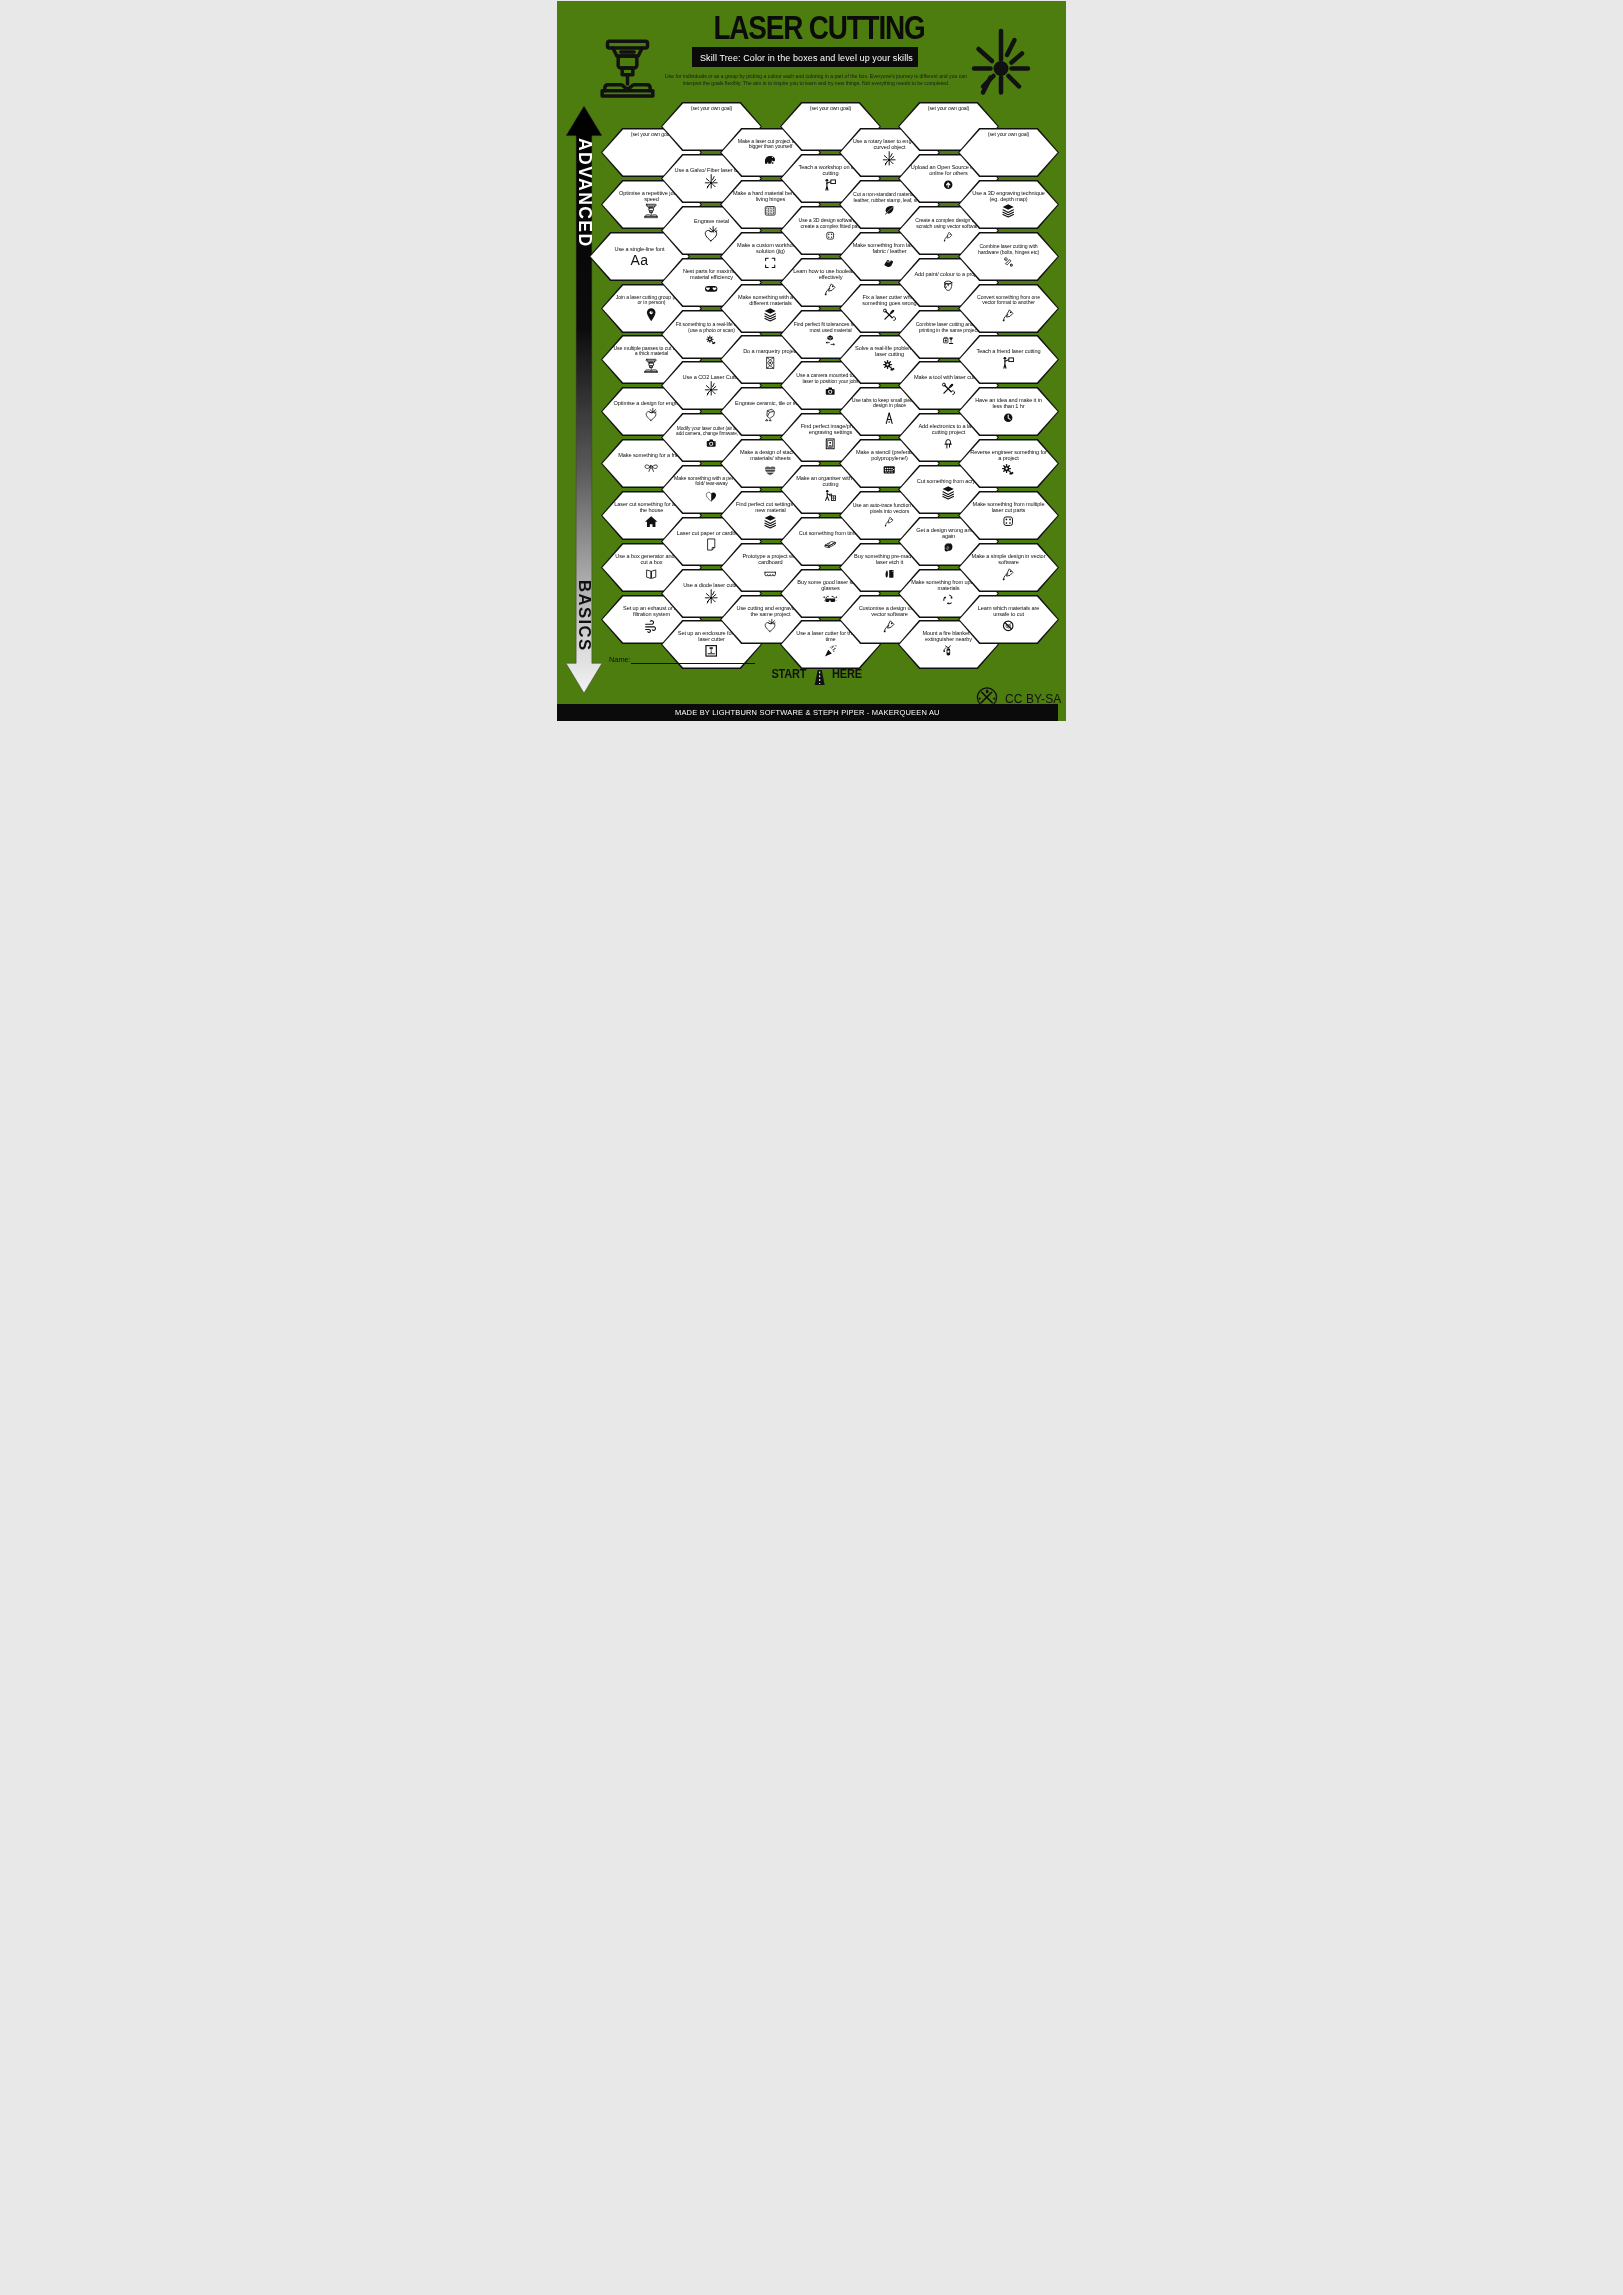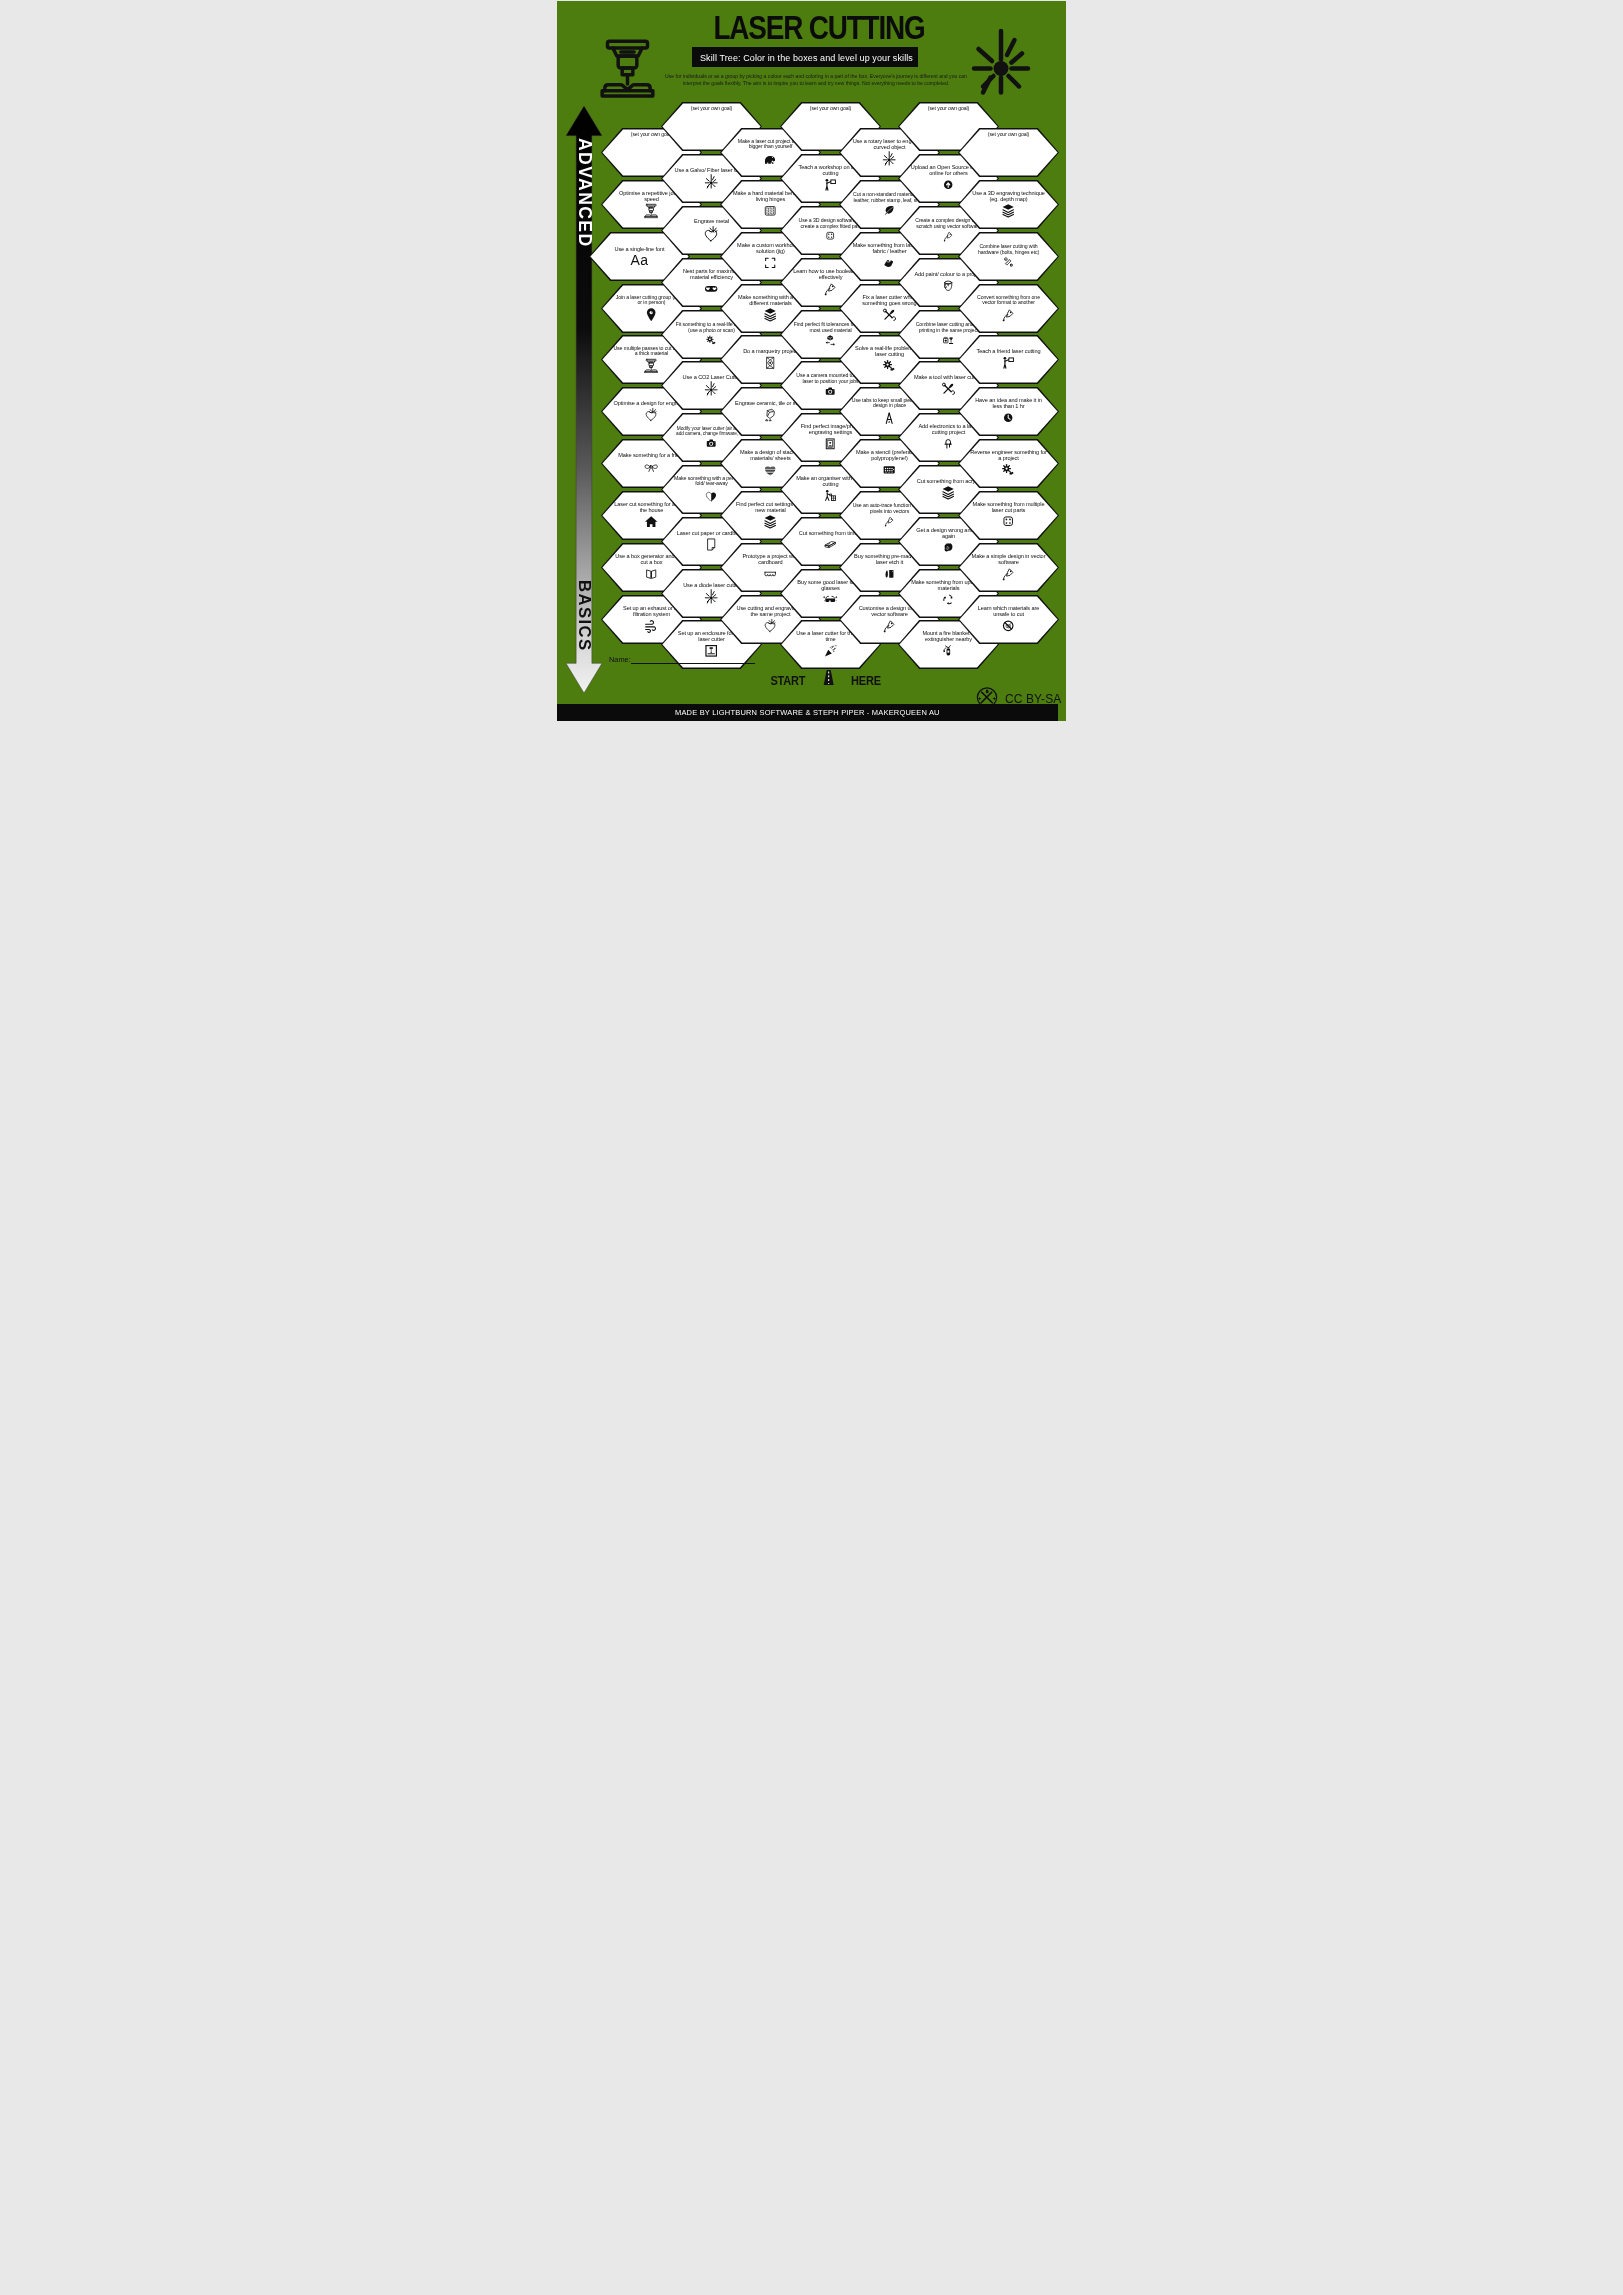--- a/index.html
+++ b/index.html
@@ -25,21 +25,21 @@
   .hx-label{font-size:5.6px;line-height:1.08;letter-spacing:-0.1px;color:#0e0e0e;}
   .hx-label.t-s{font-size:5.2px;}
   .hx-label.t-xs{font-size:4.8px;}
   .goal .hx-c{justify-content:flex-start;padding-top:1.9px;}
   .goal .hx-label{font-size:5.1px;}
   .icn{width:20.4px;height:15.7px;flex:0 0 auto;}
   .icn.lg{height:18.5px;}
   .icn.sm{height:12.5px;}
   .aa-glyph{font-size:14px;font-weight:400;letter-spacing:0.5px;line-height:1;margin-top:0.9px;}
   
-  #start{position:absolute;left:185px;top:666px;width:167px;display:flex;align-items:flex-end;justify-content:center;gap:11px;}
+  #start{position:absolute;left:176px;top:666px;width:167px;display:flex;align-items:flex-start;justify-content:center;gap:1px;}
   #start .w{font-size:12.5px;font-weight:700;letter-spacing:-0.2px;transform:scaleX(.88);}
   #start svg{width:19.4px;height:21px;}
   #nameline{position:absolute;left:52px;top:654px;display:flex;align-items:flex-end;gap:0;}
   #nameline .lbl{font-size:7.4px;}
   #nameline .rule{width:124px;border-bottom:1.2px solid #111;height:8.3px;}
   #license{position:absolute;left:448px;top:691px;font-size:12px;letter-spacing:0.1px;}
   #mqlogo{position:absolute;left:416px;top:682px;width:28px;height:29px;}
   #footer{position:absolute;left:0;top:703px;width:501px;height:16.7px;background:#0b0b0b;display:flex;align-items:center;justify-content:center;}
   #footer .t{color:#fff;font-size:7.9px;letter-spacing:0.2px;transform:scaleX(.95);white-space:nowrap;}
   .sr{position:absolute;width:0;height:0;overflow:hidden;}

